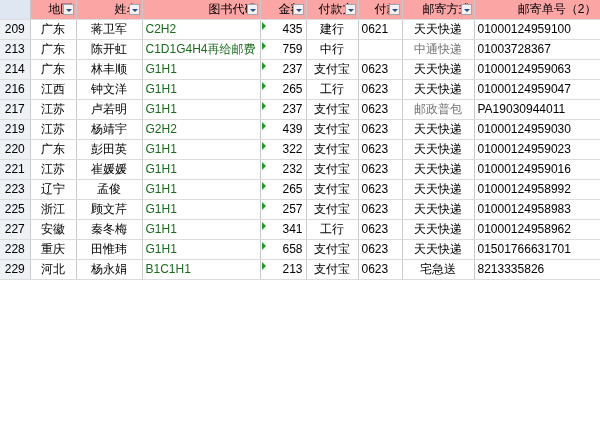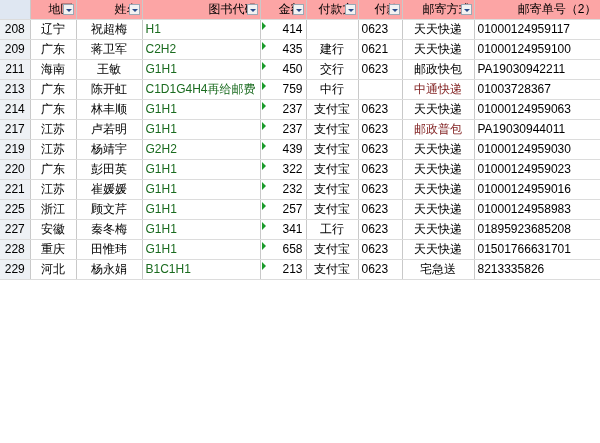--- a/index.html
+++ b/index.html
@@ -79,21 +79,21 @@
   col.c-region { width: 46px; }
   col.c-name   { width: 66px; }
   col.c-code   { width: 118px; }
   col.c-amount { width: 46px; }
   col.c-paytype{ width: 52px; }
   col.c-pay    { width: 44px; }
   col.c-ship   { width: 72px; }
   col.c-track  { width: 126px; }
 
   .center { text-align: center; }
-  .red { color: #7f1d1d; }
+  .red { color: #737373; }
   .code { color: #1a6b1f; }
   .amount { text-align: right; padding-right: 6px; }
   .green-tri {
     position: relative;
   }
   .green-tri::before {
     content: "";
     position: absolute;
     left: 1px;
     top: 2px;
@@ -148,51 +148,29 @@
         <span>邮寄方式</span>
         <span class="filter-arrow"></span>
       </th>
       <th>
         <span>邮寄单号（2）</span>
       </th>
     </tr>
   </thead>
   <tbody id="grid-body">
       <tr>
-        <td class="rownum"><span>208</span></td>
-        <td class="center"><span>辽宁</span></td>
-        <td class="center"><span>祝超梅</span></td>
-        <td class="code"><span>H1</span></td>
-        <td class="amount green-tri"><span>414</span></td>
-        <td class="center"><span></span></td>
-        <td><span>0623</span></td>
-        <td class="center"><span>天天快递</span></td>
-        <td><span>01000124959117</span></td>
-      </tr>
-      <tr>
         <td class="rownum"><span>209</span></td>
         <td class="center"><span>广东</span></td>
         <td class="center"><span>蒋卫军</span></td>
         <td class="code"><span>C2H2</span></td>
         <td class="amount green-tri"><span>435</span></td>
         <td class="center"><span>建行</span></td>
         <td><span>0621</span></td>
         <td class="center"><span>天天快递</span></td>
         <td><span>01000124959100</span></td>
-      </tr>
-      <tr>
-        <td class="rownum"><span>211</span></td>
-        <td class="center"><span>海南</span></td>
-        <td class="center"><span>王敏</span></td>
-        <td class="code"><span>G1H1</span></td>
-        <td class="amount green-tri"><span>450</span></td>
-        <td class="center"><span>交行</span></td>
-        <td><span>0623</span></td>
-        <td class="center"><span>邮政快包</span></td>
-        <td><span>PA19030942211</span></td>
       </tr>
       <tr>
         <td class="rownum"><span>213</span></td>
         <td class="center"><span>广东</span></td>
         <td class="center"><span>陈开虹</span></td>
         <td class="code"><span>C1D1G4H4再给邮费</span></td>
         <td class="amount green-tri"><span>759</span></td>
         <td class="center"><span>中行</span></td>
         <td><span></span></td>
         <td class="center red"><span>中通快递</span></td>
@@ -203,20 +181,31 @@
         <td class="center"><span>广东</span></td>
         <td class="center"><span>林丰顺</span></td>
         <td class="code"><span>G1H1</span></td>
         <td class="amount green-tri"><span>237</span></td>
         <td class="center"><span>支付宝</span></td>
         <td><span>0623</span></td>
         <td class="center"><span>天天快递</span></td>
         <td><span>01000124959063</span></td>
       </tr>
       <tr>
+        <td class="rownum"><span>216</span></td>
+        <td class="center"><span>江西</span></td>
+        <td class="center"><span>钟文洋</span></td>
+        <td class="code"><span>G1H1</span></td>
+        <td class="amount green-tri"><span>265</span></td>
+        <td class="center"><span>工行</span></td>
+        <td><span>0623</span></td>
+        <td class="center"><span>天天快递</span></td>
+        <td><span>01000124959047</span></td>
+      </tr>
+      <tr>
         <td class="rownum"><span>217</span></td>
         <td class="center"><span>江苏</span></td>
         <td class="center"><span>卢若明</span></td>
         <td class="code"><span>G1H1</span></td>
         <td class="amount green-tri"><span>237</span></td>
         <td class="center"><span>支付宝</span></td>
         <td><span>0623</span></td>
         <td class="center red"><span>邮政普包</span></td>
         <td><span>PA19030944011</span></td>
       </tr>
@@ -247,40 +236,51 @@
         <td class="center"><span>江苏</span></td>
         <td class="center"><span>崔媛媛</span></td>
         <td class="code"><span>G1H1</span></td>
         <td class="amount green-tri"><span>232</span></td>
         <td class="center"><span>支付宝</span></td>
         <td><span>0623</span></td>
         <td class="center"><span>天天快递</span></td>
         <td><span>01000124959016</span></td>
       </tr>
       <tr>
+        <td class="rownum"><span>223</span></td>
+        <td class="center"><span>辽宁</span></td>
+        <td class="center"><span>孟俊</span></td>
+        <td class="code"><span>G1H1</span></td>
+        <td class="amount green-tri"><span>265</span></td>
+        <td class="center"><span>支付宝</span></td>
+        <td><span>0623</span></td>
+        <td class="center"><span>天天快递</span></td>
+        <td><span>01000124958992</span></td>
+      </tr>
+      <tr>
         <td class="rownum"><span>225</span></td>
         <td class="center"><span>浙江</span></td>
         <td class="center"><span>顾文芹</span></td>
         <td class="code"><span>G1H1</span></td>
         <td class="amount green-tri"><span>257</span></td>
         <td class="center"><span>支付宝</span></td>
         <td><span>0623</span></td>
         <td class="center"><span>天天快递</span></td>
         <td><span>01000124958983</span></td>
       </tr>
       <tr>
         <td class="rownum"><span>227</span></td>
         <td class="center"><span>安徽</span></td>
         <td class="center"><span>秦冬梅</span></td>
         <td class="code"><span>G1H1</span></td>
         <td class="amount green-tri"><span>341</span></td>
         <td class="center"><span>工行</span></td>
         <td><span>0623</span></td>
         <td class="center"><span>天天快递</span></td>
-        <td><span>01895923685208</span></td>
+        <td><span>01000124958962</span></td>
       </tr>
       <tr>
         <td class="rownum"><span>228</span></td>
         <td class="center"><span>重庆</span></td>
         <td class="center"><span>田惟玮</span></td>
         <td class="code"><span>G1H1</span></td>
         <td class="amount green-tri"><span>658</span></td>
         <td class="center"><span>支付宝</span></td>
         <td><span>0623</span></td>
         <td class="center"><span>天天快递</span></td>

